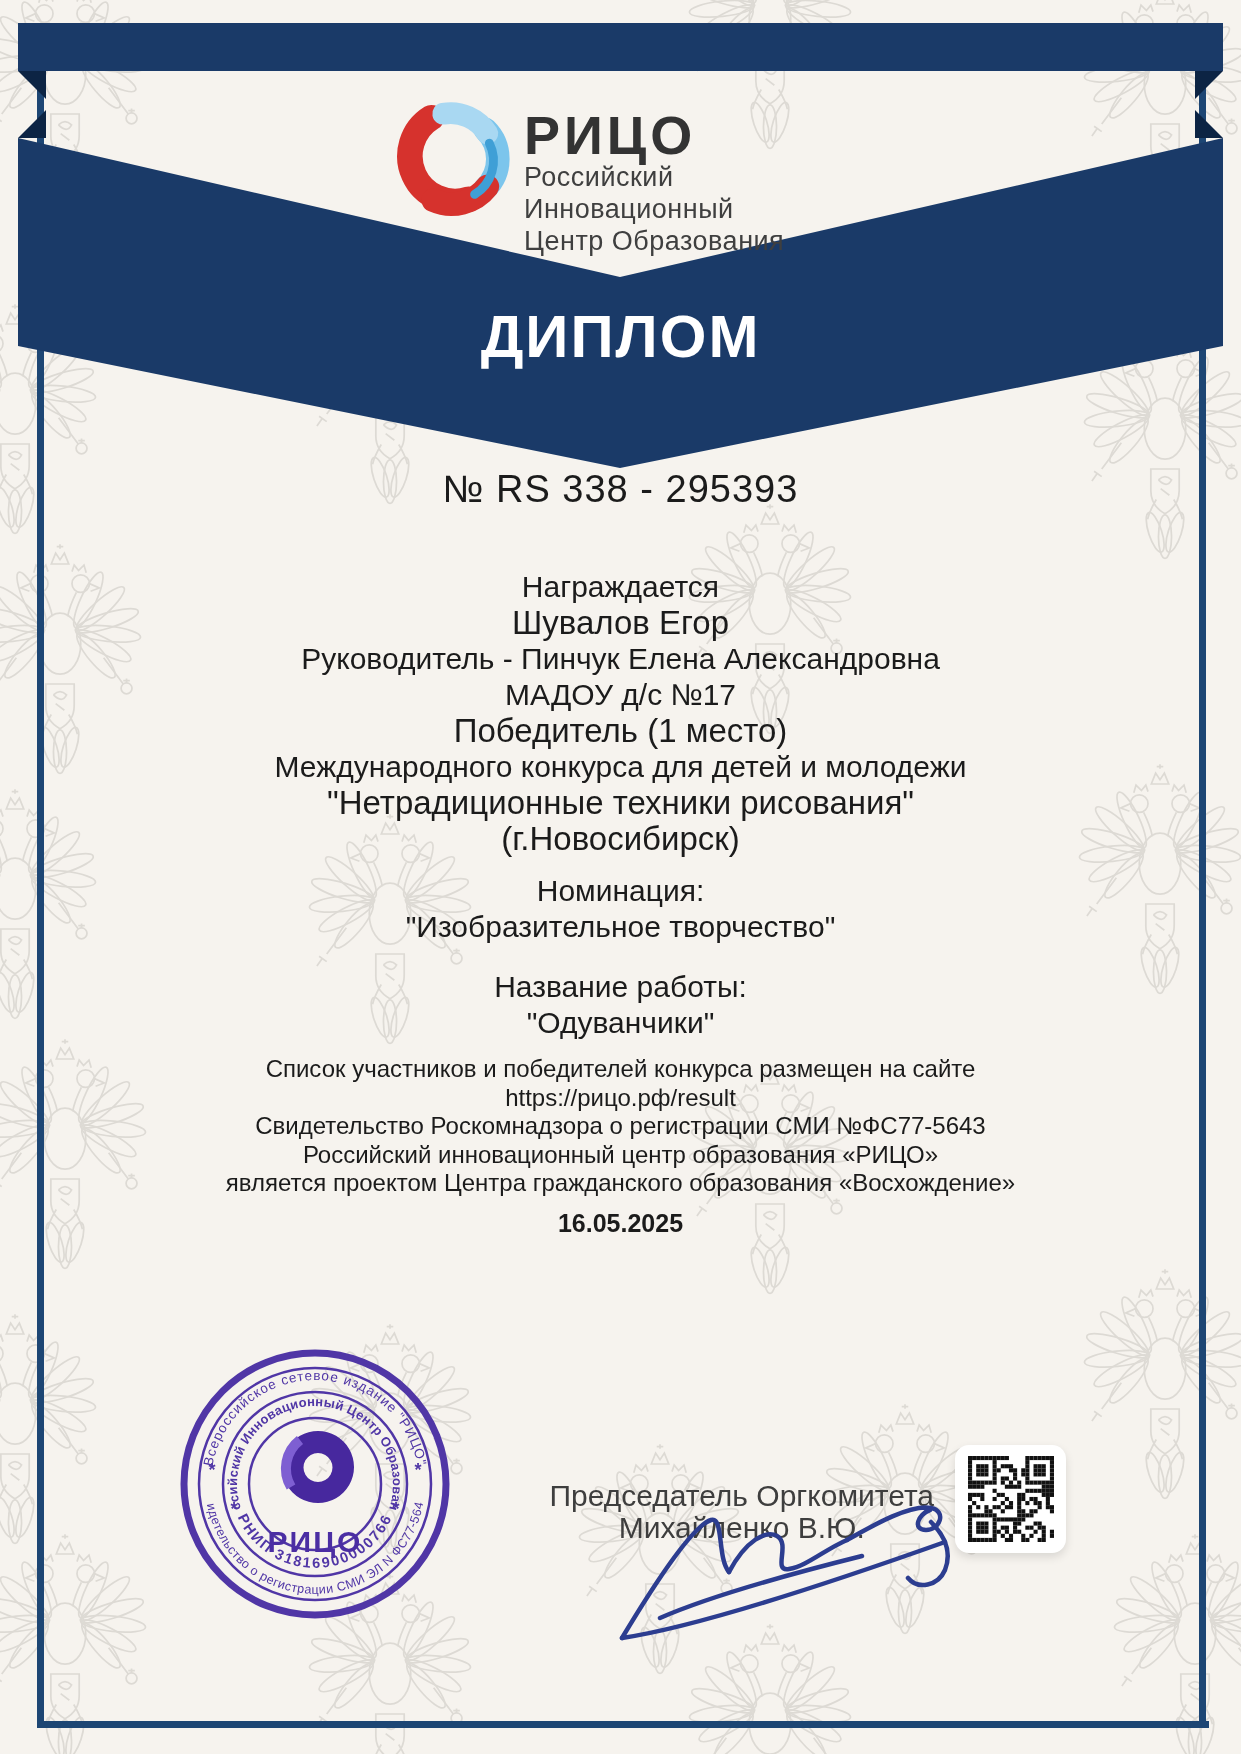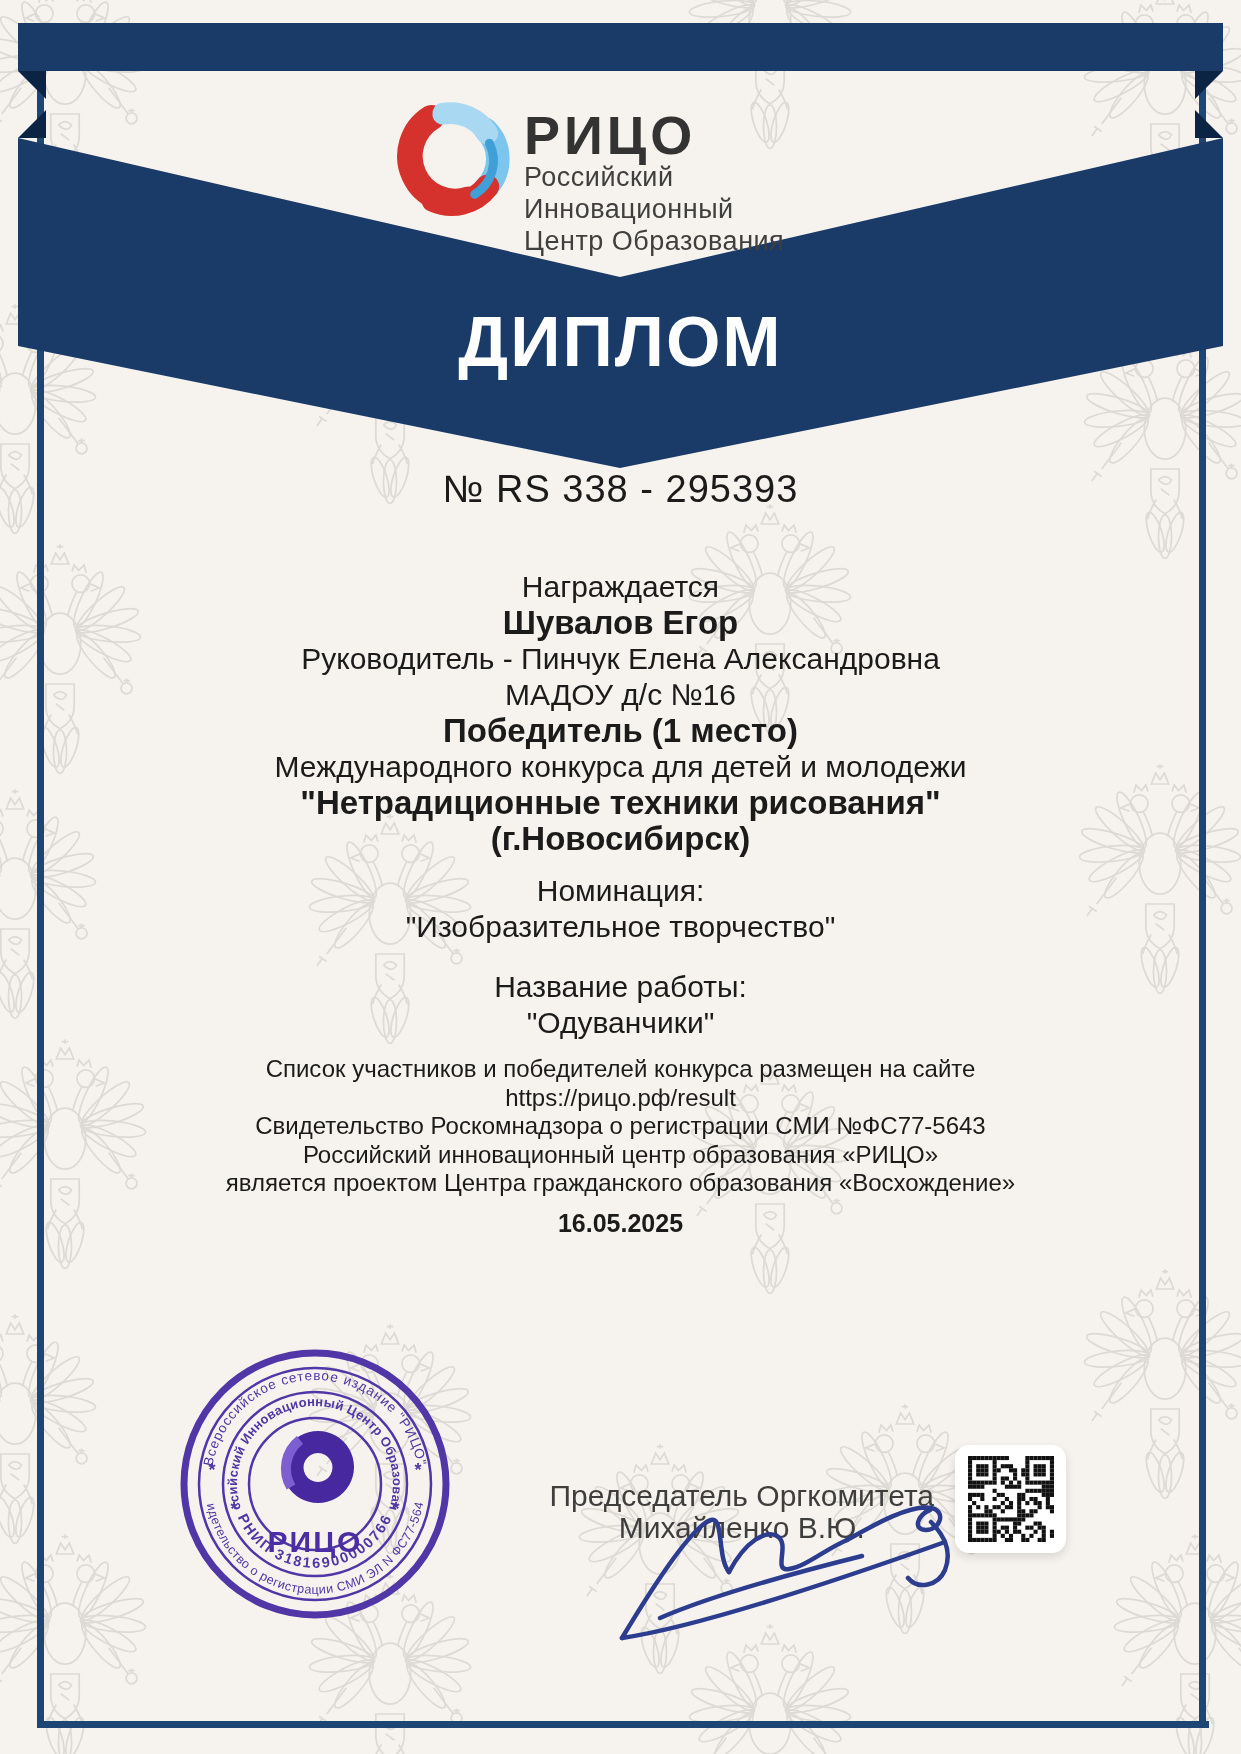--- a/index.html
+++ b/index.html
@@ -15,32 +15,32 @@
   #watermark-layer{position:absolute;inset:0;z-index:0}
   .wm{position:absolute;width:220px;height:240px;opacity:.55;pointer-events:none}
   
   .frame-line{position:absolute;background:var(--frame);z-index:1}
   #frame-left{left:37px;top:40px;width:7px;height:1688px}
   #frame-right{left:1199px;top:40px;width:7px;height:1688px}
   #frame-bottom{left:37px;top:1721px;width:1172px;height:7px}
   
   #banner-svg{left:0;top:0;width:1241px;height:520px;z-index:2}
   #page-title{left:0;top:302px;width:1241px;text-align:center;color:#fff;
-    font-size:70px;font-weight:700;letter-spacing:2px;z-index:3}
+    font-size:60px;font-weight:700;letter-spacing:2px;z-index:3}
   
   #logo{left:392px;top:100px;width:460px;height:125px;z-index:3;display:flex;align-items:flex-start}
   #logo-mark{width:118px;height:118px;flex:0 0 auto}
   #logo-text{margin-left:14px;padding-top:8px}
   #logo-name{font-size:54px;font-weight:700;color:#333;letter-spacing:4px;line-height:1.0}
   .logo-sub{font-size:27px;color:#3f3f3f;line-height:1.18;letter-spacing:.5px}
   
   #main-text{left:0;top:468px;width:1241px;text-align:center;color:var(--ink);z-index:3}
   .t-number{font-size:38px;font-weight:400;letter-spacing:1px}
   .t-line{font-size:30px;line-height:36px}
-  .t-line.bold{font-weight:700;font-size:33px}
+  .t-line.bold{font-weight:400;font-size:33px}
   .gap58{margin-top:58px}.gap16{margin-top:16px}.gap12{margin-top:24px}.gap14{margin-top:14px}
   .t-par{font-size:24px;line-height:28.5px}
   .t-date{font-size:25px;font-weight:700;margin-top:11px}
   
   #stamp{left:170px;top:1339px;width:290px;height:290px;z-index:4}
   
   #sign-text{right:307px;top:1480px;text-align:center;font-size:30px;line-height:32px;color:#3e3e3e;z-index:4}
   #signature{left:600px;top:1478px;width:370px;height:200px;z-index:4}
   
   #qr-box{left:955px;top:1445px;width:111px;height:108px;background:#fff;border-radius:14px;
@@ -195,21 +195,21 @@
     <div class="logo-sub">Российский Инновационный</div>
     <div class="logo-sub">Центр Образования</div>
   </div>
 </div>
 
 <div id="main-text" class="abs">
   <div class="t-number">№ RS 338 - 295393</div>
   <div class="t-line gap58">Награждается</div>
   <div class="t-line bold">Шувалов Егор</div>
   <div class="t-line">Руководитель - Пинчук Елена Александровна</div>
-  <div class="t-line">МАДОУ д/с №16</div>
+  <div class="t-line">МАДОУ д/с №17</div>
   <div class="t-line bold">Победитель (1 место)</div>
   <div class="t-line">Международного конкурса для детей и молодежи</div>
   <div class="t-line bold">"Нетрадиционные техники рисования"</div>
   <div class="t-line bold">(г.Новосибирск)</div>
   <div class="t-line gap16">Номинация:</div>
   <div class="t-line">"Изобразительное творчество"</div>
   <div class="t-line gap12">Название работы:</div>
   <div class="t-line">"Одуванчики"</div>
   <div class="gap14">
     <div class="t-par">Список участников и победителей конкурса размещен на сайте</div>

